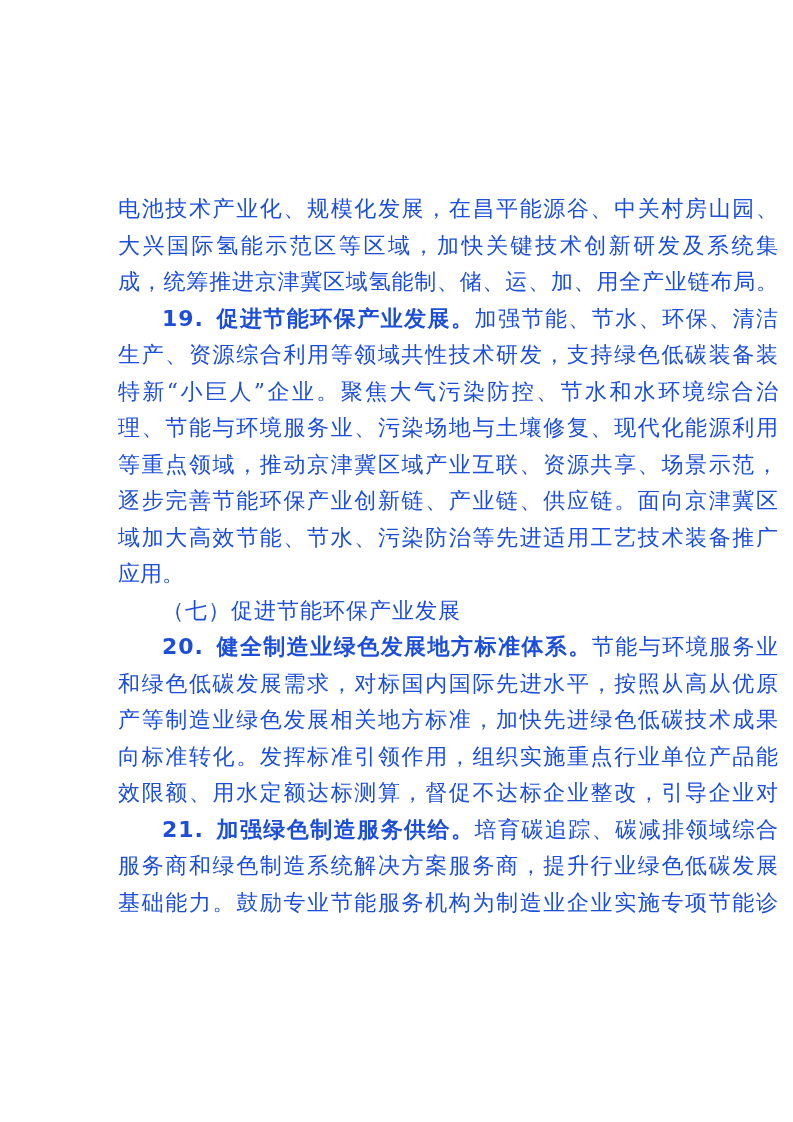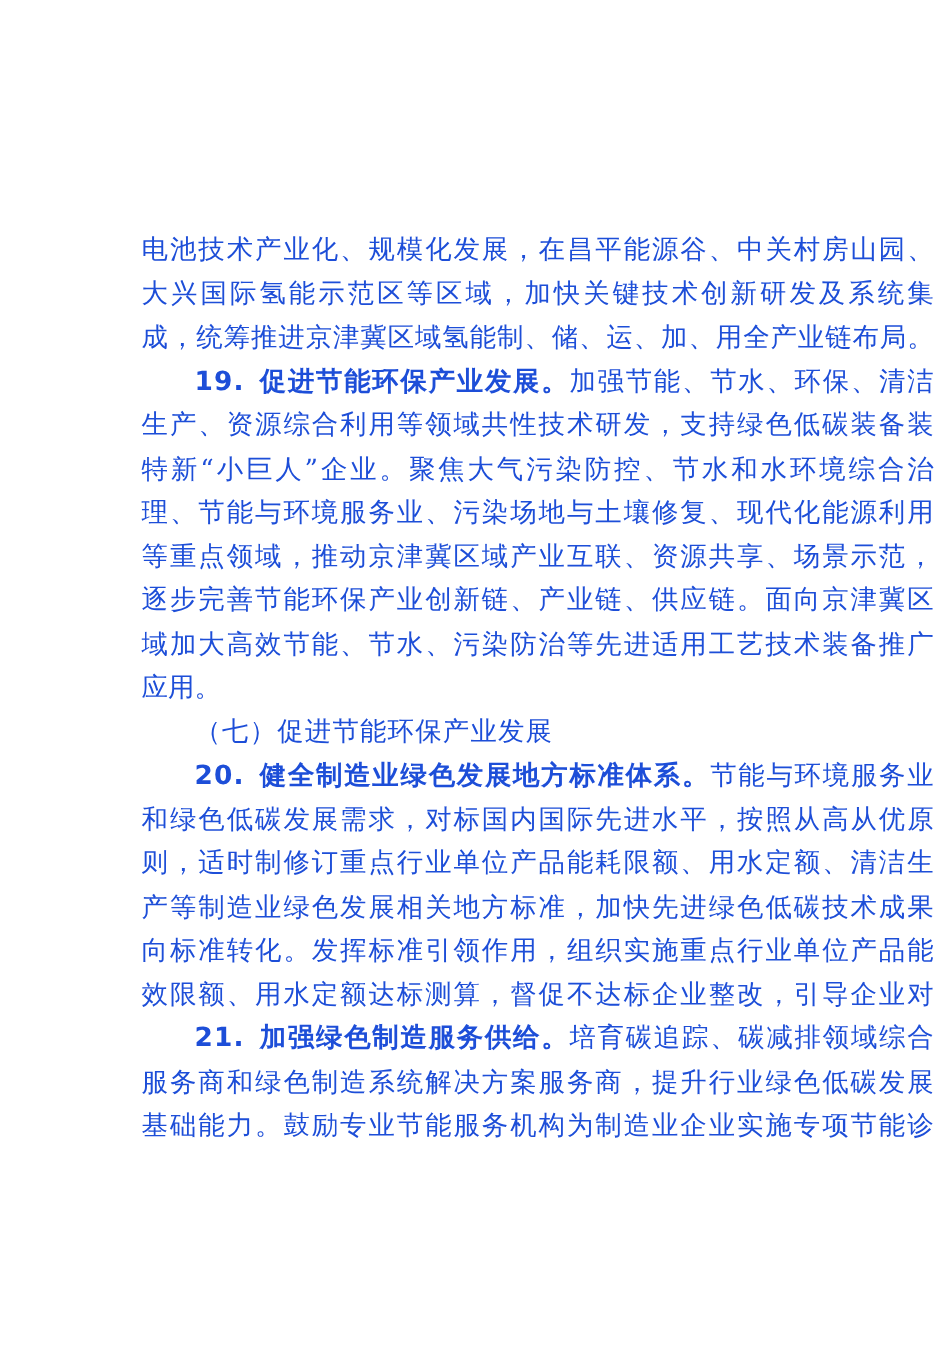--- a/index.html
+++ b/index.html
@@ -70,21 +70,20 @@
     <div class="line"><span>等重点领域，推动京津冀区域产业互联、资源共享、场景示范，</span></div>
     <div class="line"><span>逐步完善节能环保产业创新链、产业链、供应链。面向京津冀区</span></div>
     <div class="line"><span>域加大高效节能、节水、污染防治等先进适用工艺技术装备推广</span></div>
     <div class="line short"><span>应用。</span></div>
 
     <div class="line indent short heading"><span>（七）促进节能环保产业发展</span></div>
 
     <div class="line indent"><span class="num">20.</span><span class="title">健全制造业绿色发展地方标准体系。</span><span>节能与环境服务业</span></div>
 
     <div class="line"><span>和绿色低碳发展需求，对标国内国际先进水平，按照从高从优原</span></div>
-    <div class="line"><span>则，适时制修订重点行业单位产品能耗限额、用水定额、清洁生</span></div>
     <div class="line"><span>产等制造业绿色发展相关地方标准，加快先进绿色低碳技术成果</span></div>
     <div class="line"><span>向标准转化。发挥标准引领作用，组织实施重点行业单位产品能</span></div>
     <div class="line"><span>效限额、用水定额达标测算，督促不达标企业整改，引导企业对</span></div>
 
     <div class="line indent"><span class="num">21.</span><span class="title">加强绿色制造服务供给。</span><span>培育碳追踪、碳减排领域综合</span></div>
 
     <div class="line"><span>服务商和绿色制造系统解决方案服务商，提升行业绿色低碳发展</span></div>
     <div class="line"><span>基础能力。鼓励专业节能服务机构为制造业企业实施专项节能诊</span></div>
 
   </div>

